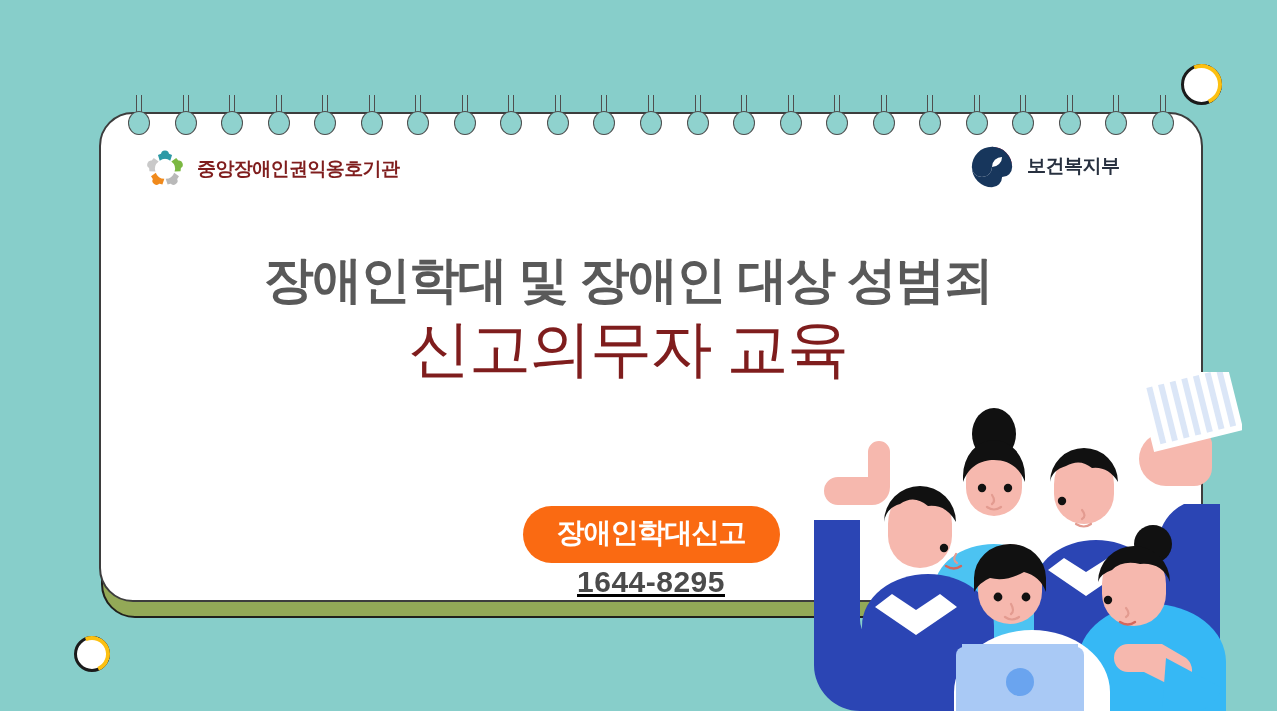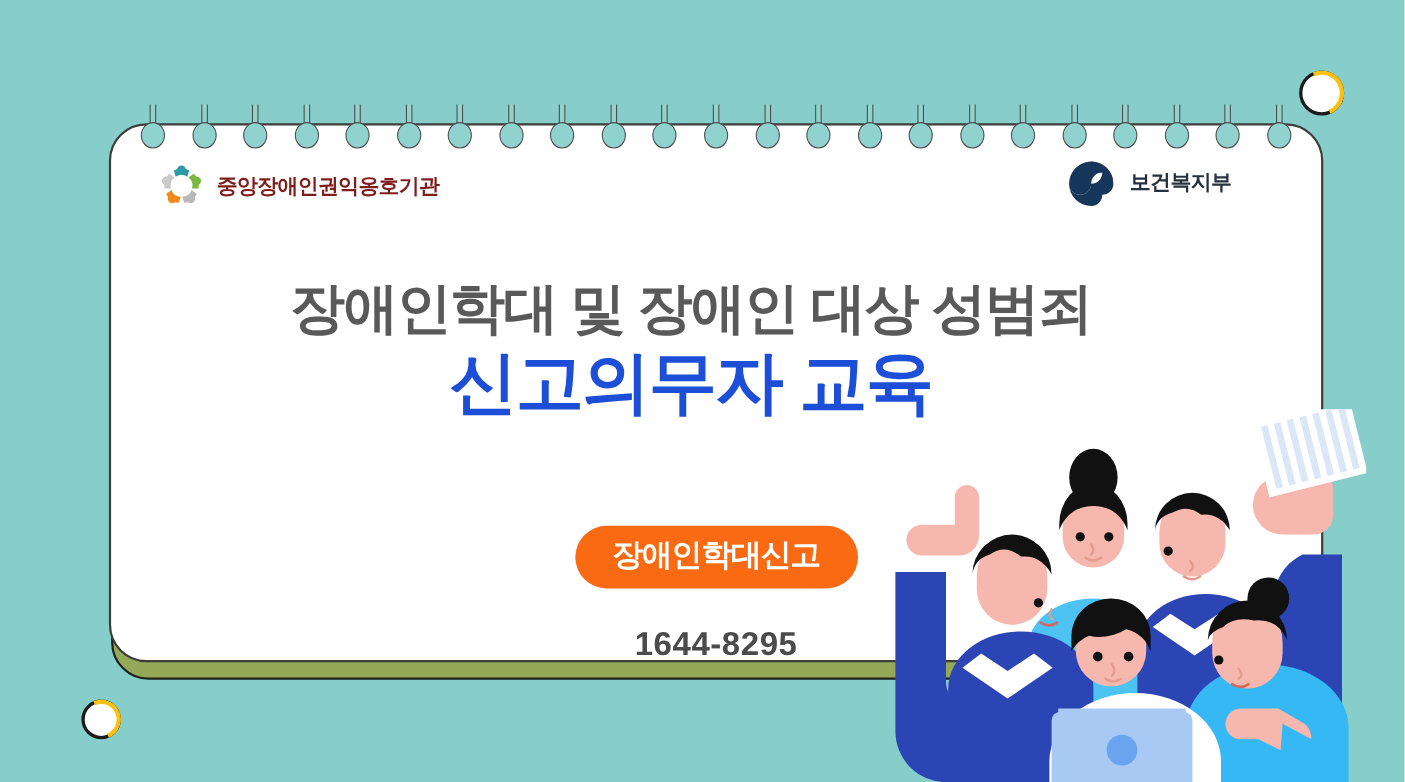--- a/index.html
+++ b/index.html
@@ -162,52 +162,53 @@
     font-size: 50px;
     font-weight: 700;
     color: #595959;
     letter-spacing: -1.5px;
     line-height: 1.12;
     white-space: nowrap;
   }
   .headline-sub {
     margin-top: 6px;
     font-size: 62px;
-    font-weight: 700;
-    color: #1d4ed8;
+    font-weight: 400;
+    color: #7f1d1d;
     letter-spacing: -1.5px;
     line-height: 1.12;
     white-space: nowrap;
   }
 
   
   .report-block {
     position: absolute;
     left: 99px;
-    top: 478px;
+    top: 506px;
     width: 1104px;
     text-align: center;
     z-index: 4;
+    text-decoration: underline;
   }
   .report-pill {
     display: inline-block;
     background: #fa6a12;
     color: #ffffff;
     font-size: 28px;
     font-weight: 700;
     letter-spacing: -1px;
     padding: 12px 34px 14px;
     border-radius: 32px;
     border: none;
     font-family: inherit;
     cursor: pointer;
     line-height: 1.1;
   }
   .report-phone {
-    margin-top: 34px;
+    margin-top: 2px;
     font-size: 30px;
     font-weight: 700;
     color: #4b4b4b;
     letter-spacing: 0.5px;
   }
 
   
   .illustration {
     position: absolute;
     left: 806px;

